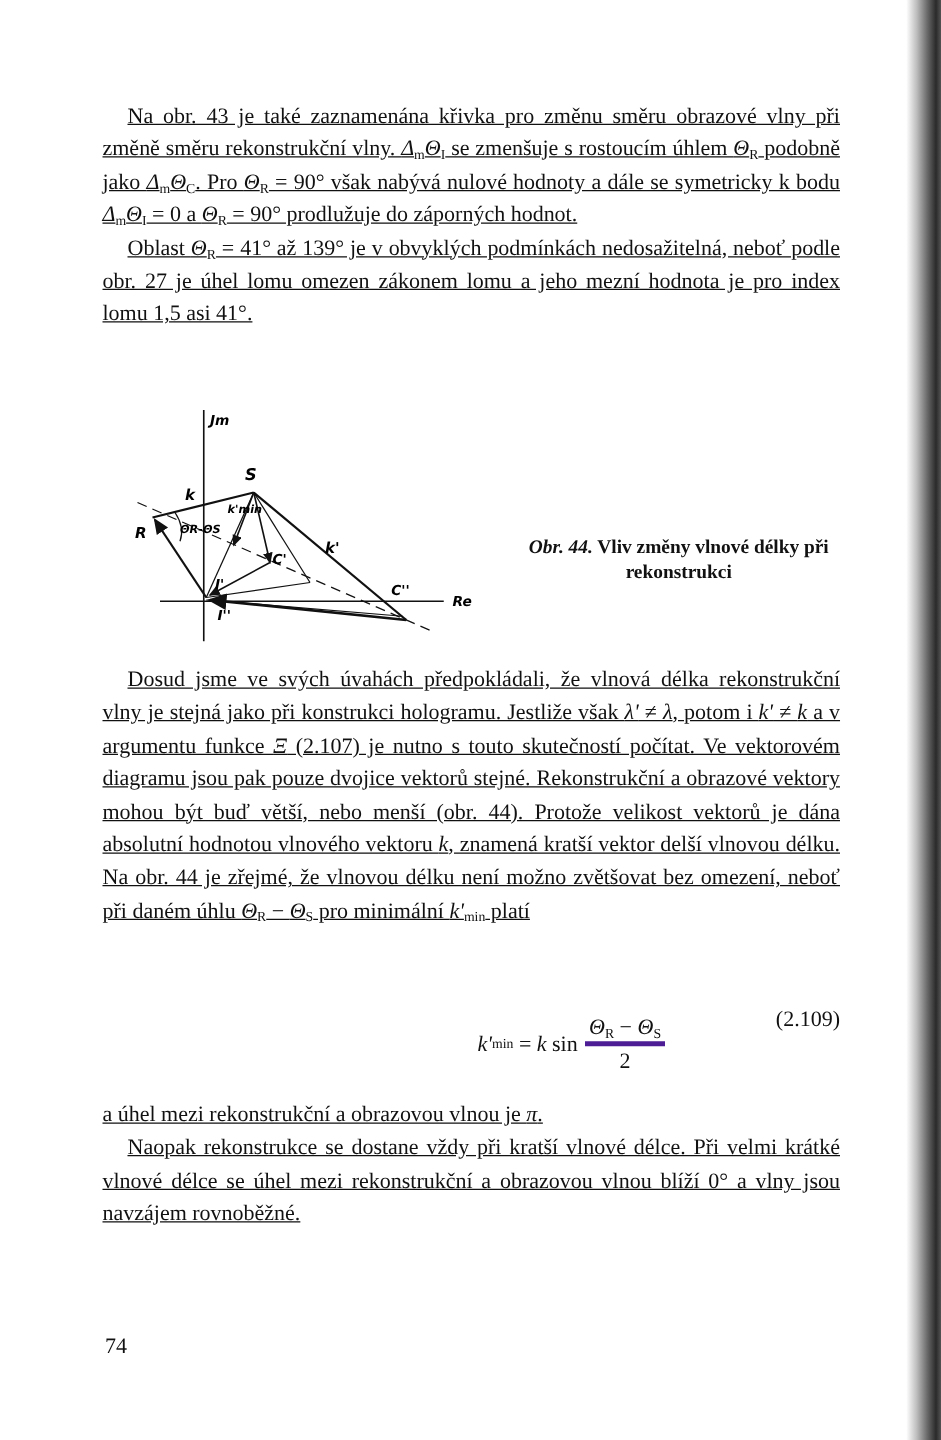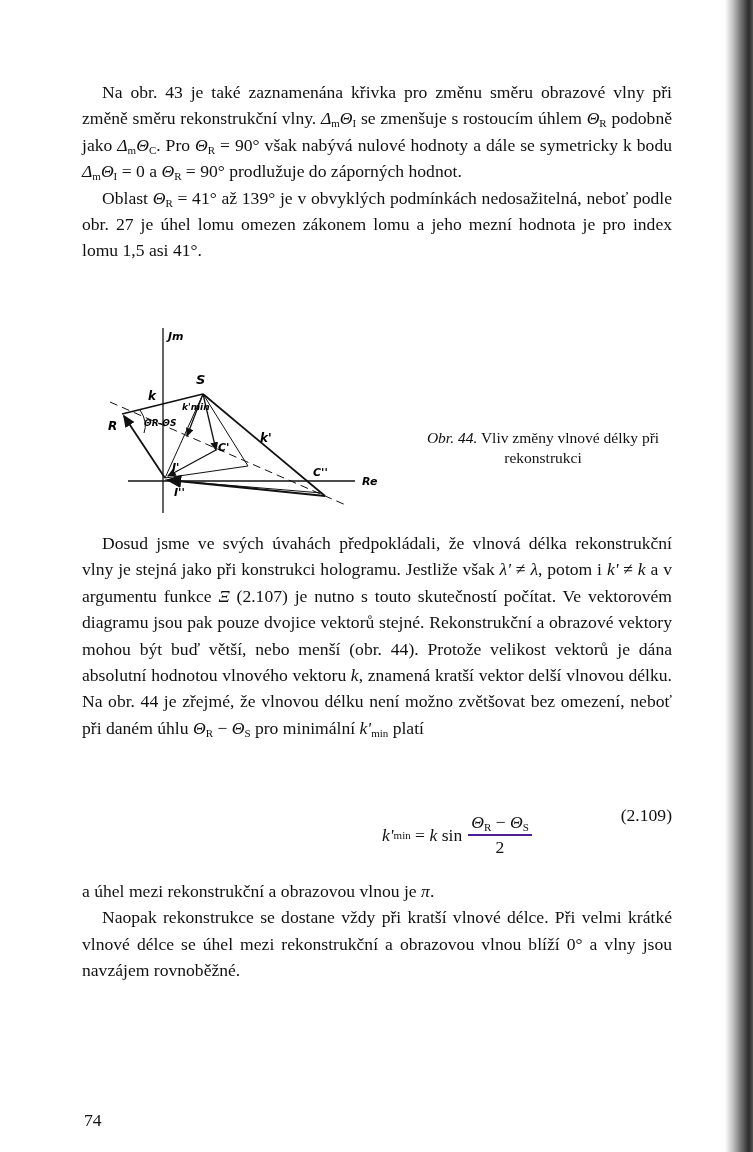--- a/index.html
+++ b/index.html
@@ -7,46 +7,46 @@
     width: 753px; height: 1152px; position: relative; overflow: hidden;
     background: #ffffff; color: #111;
     font-family: "Liberation Serif", "DejaVu Serif", serif;
   }
   .binding {
     position: absolute; top: 0; right: 0; width: 28px; height: 1152px;
     background: linear-gradient(to right, rgba(255,255,255,0) 0%, #bdbdbd 30%, #6a6a6a 60%, #2a2a2a 85%, #555 100%);
   }
   .text {
     position: absolute; left: 82px; width: 590px;
-    font-size: 17.6px; line-height: 26.4px; text-align: justify;
+    font-size: 17.6px; line-height: 26.4px; text-align: justify; text-decoration: underline;
   }
   .text p { margin: 0; text-indent: 20px; }
   .text .noindent { text-indent: 0; }
   #block1 { top: 79px; }
   #block2 { top: 530px; }
   #block3 { top: 878px; }
   i, .it { font-style: italic; }
   sub { font-size: 11px; vertical-align: -3px; line-height: 0; }
   .figure {
     position: absolute; left: 100px; top: 318px; width: 280px; height: 210px;
   }
   .caption {
     position: absolute; left: 398px; top: 428px; width: 290px;
-    font-size: 15.5px; line-height: 20px; text-align: center;
+    font-size: 15.5px; line-height: 20px; text-align: center; font-weight: bold;
   }
   .equation {
     position: absolute; top: 805px; left: 82px; width: 590px; height: 60px;
     font-size: 17.6px;
   }
   .eq-body { position: absolute; left: 300px; top: 0; display: flex; align-items: center; height: 60px; }
   .frac { display: inline-flex; flex-direction: column; align-items: center; margin-left: 6px; }
-  .frac .num { border-bottom: 2px solid #4c1d95; padding: 0 3px 1px 3px; }
+  .frac .num { border-bottom: 4px solid #4c1d95; padding: 0 3px 1px 3px; }
   .frac .den { padding-top: 1px; }
   .eq-number { position: absolute; right: 0; top: 0; }
-  .page-number { position: absolute; left: 84px; top: 1066px; font-size: 17.6px; margin-top: 44px; }
+  .page-number { position: absolute; left: 84px; top: 1066px; font-size: 17.6px; }
   .fig-label { font-family: "DejaVu Sans", sans-serif; font-style: italic; font-weight: bold; font-size: 11px; }
 </style>
 </head>
 <body>
 
 <div class="binding"></div>
 
 <div class="text" id="block1">
   <p><span>Na obr. 43 je také zaznamenána křivka pro změnu směru obrazové vlny při změně směru rekonstrukční vlny. </span><i>Δ</i><sub>m</sub><i>Θ</i><sub>I</sub><span> se zmenšuje s rostoucím úhlem </span><i>Θ</i><sub>R</sub><span> podobně jako </span><i>Δ</i><sub>m</sub><i>Θ</i><sub>C</sub><span>. Pro </span><i>Θ</i><sub>R</sub><span> = 90° však nabývá nulové hodnoty a dále se symetricky k bodu </span><i>Δ</i><sub>m</sub><i>Θ</i><sub>I</sub><span> = 0 a </span><i>Θ</i><sub>R</sub><span> = 90° prodlužuje do záporných hodnot.</span></p>
   <p><span>Oblast </span><i>Θ</i><sub>R</sub><span> = 41° až 139° je v obvyklých podmínkách nedosažitelná, neboť podle obr. 27 je úhel lomu omezen zákonem lomu a jeho mezní hodnota je pro index lomu 1,5 asi 41°.</span></p>

